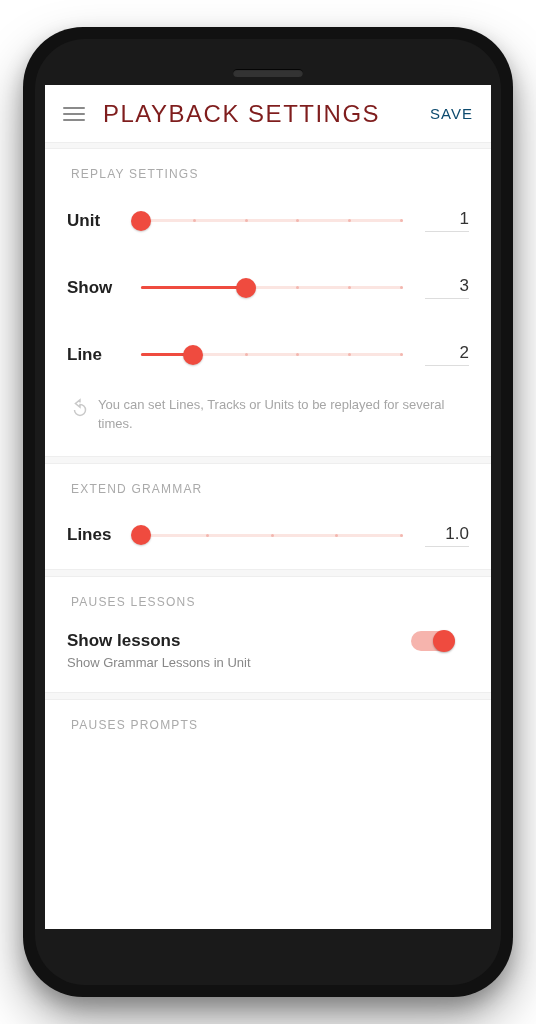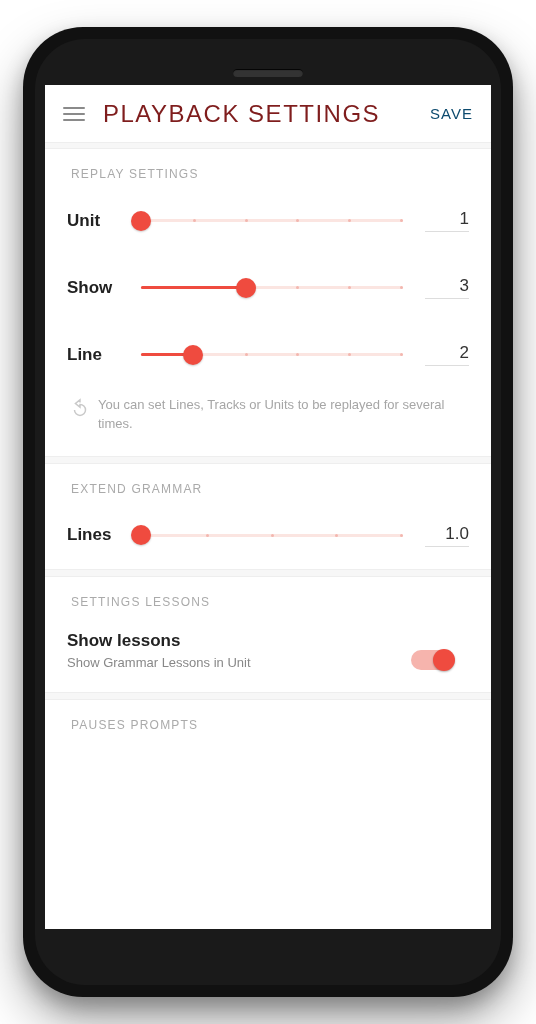--- a/index.html
+++ b/index.html
@@ -196,21 +196,21 @@
   .hint-icon svg { stroke: #c9c9c9; fill: none; stroke-width: 1.6; }
   .hint-text {
     font-size: 13px;
     color: #a6a6a6;
     line-height: 1.45;
   }
 
   
   .toggle-row {
     display: flex;
-    align-items: flex-end;
+    align-items: flex-start;
     padding: 16px 38px 22px 22px;
   }
   .toggle-texts { flex: 1; }
   .toggle-title {
     font-size: 17px;
     font-weight: 700;
     color: #222;
     margin-bottom: 4px;
   }
   .toggle-sub {
@@ -345,21 +345,21 @@
                 </div>
               <div class="slider-fill" style="width:0%"></div>
               <div class="slider-thumb" style="left:0%"></div>
             </div>
             <div class="slider-value">1.0</div>
           </div>
 
 
           <div class="section-sep"></div>
 
-          <div class="section-header">SETTINGS LESSONS</div>
+          <div class="section-header">PAUSES LESSONS</div>
 
           <div class="toggle-row">
             <div class="toggle-texts">
               <div class="toggle-title">Show lessons</div>
               <div class="toggle-sub">Show Grammar Lessons in Unit</div>
             </div>
             <div class="switch">
               <div class="switch-track"></div>
               <div class="switch-thumb"></div>
             </div>

